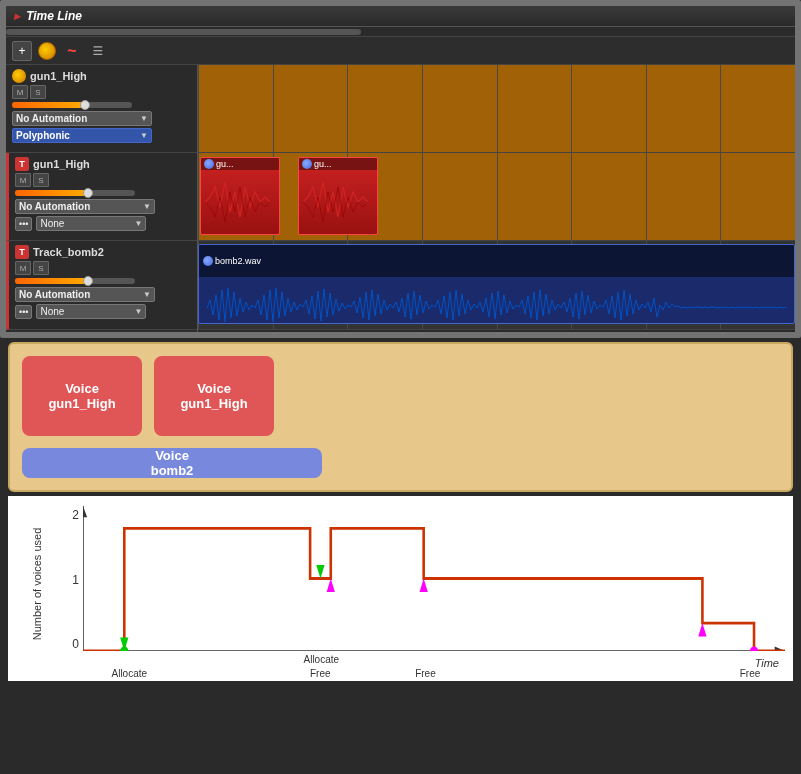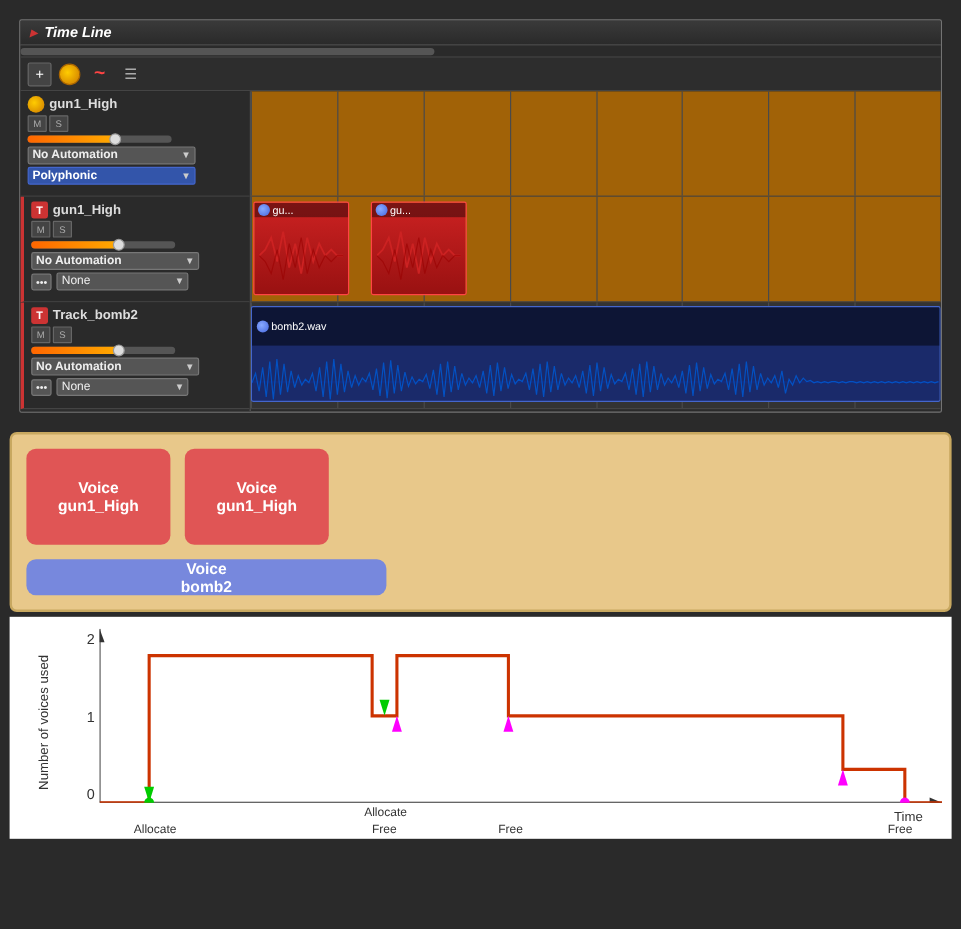--- a/index.html
+++ b/index.html
@@ -384,21 +384,21 @@
       align-items: center;
       justify-content: center;
       color: #fff;
       font-size: 13px;
       font-weight: bold;
     }
   </style>
 </head>
 <body>
 
-<div style="margin: 16px; border: 1px solid #737373; border-radius: 2px; overflow: hidden;">
+<div style="margin: 0; border: 6px solid #737373; border-radius: 2px; overflow: hidden;">
 
   <div class="timeline-title-bar">
     <span>Time Line</span>
   </div>
 
   <div style="height: 10px; background: #2a2a2a; border-bottom: 1px solid #444; position: relative;">
     <div style="position:absolute; left: 0; top: 2px; width: 45%; height: 6px; background: #555; border-radius: 3px;"></div>
   </div>
 
   <div class="timeline-toolbar">
@@ -677,20 +677,20 @@
     </div>
     <div style="position: absolute; left: calc(225/680*100% - 25px); bottom: 0; text-align: center; font-size: 10px; color: #333; width: 60px;">
       <span>Free</span>
     </div>
     <div style="position: absolute; left: calc(226/680*100% - 25px); bottom: 14px; text-align: center; font-size: 10px; color: #333; width: 60px;">
       <span>Allocate</span>
     </div>
     <div style="position: absolute; left: calc(322/680*100% - 15px); bottom: 0; text-align: center; font-size: 10px; color: #333; width: 50px;">
       <span>Free</span>
     </div>
-    <div style="position: absolute; right: 16px; bottom: 10px; text-align: right; font-size: 11px; color: #333; ">
+    <div style="position: absolute; right: 6px; bottom: 10px; text-align: right; font-size: 11px; color: #333; font-style: italic;">
       <span>Time</span>
     </div>
     <div style="position: absolute; right: 10px; bottom: 0; text-align: center; font-size: 10px; color: #333; width: 50px;">
       <span>Free</span>
     </div>
   </div>
 </div>
 
 </body></html>

